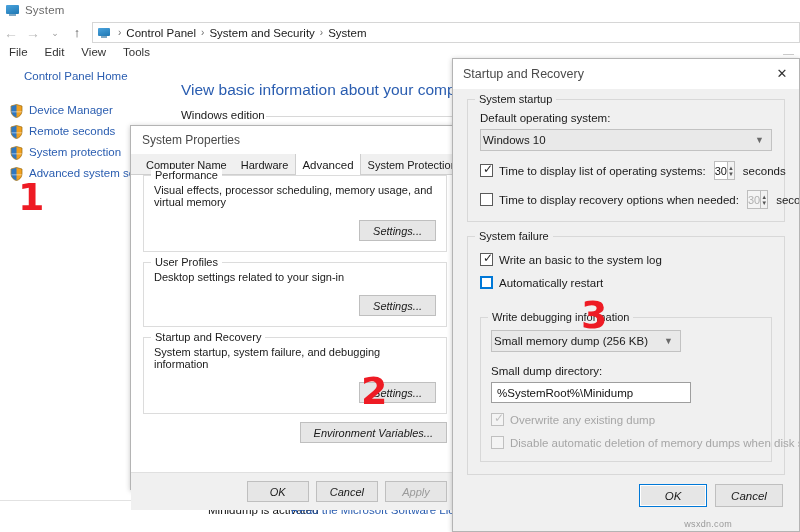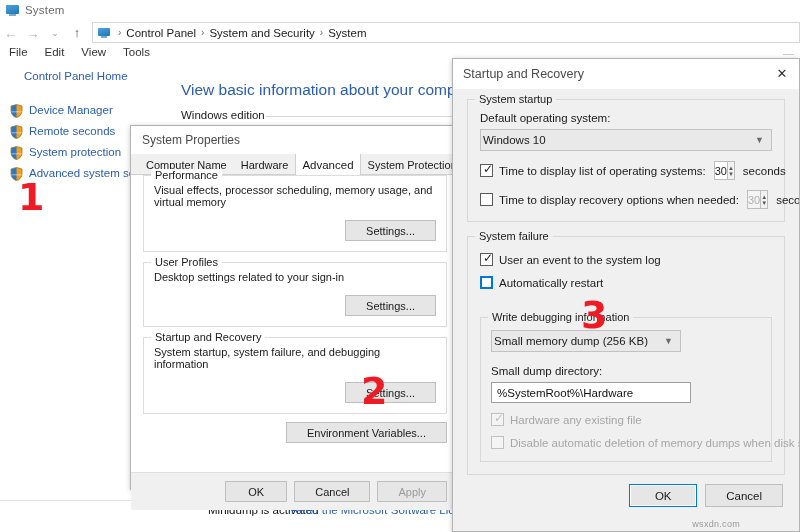--- a/index.html
+++ b/index.html
@@ -234,21 +234,22 @@
     font-size: 11px; color: #1a1a1a;
     margin-bottom: 12px;
   }
   .btn {
     background: #e6e6e6;
     border: 1px solid #bfbfbf;
     font-size: 11px; color: #1a1a1a;
     height: 21px;
     min-width: 62px;
     display: inline-flex; align-items: center; justify-content: center;
-    padding: 0 20px;
+    padding: 0 13px;
+    font-style: italic;
   }
   .btn.disabled { color: #9a9a9a; }
   .btn.focused {
     border: 1px solid #0078d7;
     box-shadow: inset 0 0 0 1px #ffffff;
   }
   .btn-right { display: flex; justify-content: flex-end; }
 
   .dlg-footer {
     background: #f0f0f0;
@@ -374,21 +375,21 @@
     font-weight: bold;
     font-size: 38px;
     line-height: 38px;
     user-select: none;
   }
   #anno1 { left: 18px; top: 178px; }
   #anno2 { left: 361px; top: 372px; }
   #anno3 { left: 581px; top: 296px; }
 
   .watermark {
-    position: absolute; right: 4px; bottom: 3px;
+    position: absolute; right: 12px; bottom: 3px;
     font-size: 9px; color: #9a9a9a;
     letter-spacing: .3px;
   }
 
   .clip-host { overflow: hidden; }
 </style>
 </head>
 <body>
 
 <div id="root">
@@ -572,44 +573,44 @@
         </div>
       </div>
 
       <div class="group">
         <div class="group-title">System failure</div>
 
         <div class="cbrow" style="margin-top:4px">
           <div class="cb">
               <span class="tick">✓</span>
             </div>
-          <span>User an event to the system log</span>
+          <span>Write an basic to the system log</span>
         </div>
 
         <div class="cbrow">
           <div class="cb focus"></div>
           <span>Automatically restart</span>
         </div>
 
         <div class="inner-group">
           <div class="group-title">Write debugging information</div>
 
           <div class="combo" style="width:190px">
             <span>Small memory dump (256 KB)</span>
             <span class="chev">▼</span>
           </div>
 
           <div class="field-label" style="margin-top:13px">Small dump directory:</div>
-          <div class="textbox" style="width:200px">%SystemRoot%\Hardware</div>
+          <div class="textbox" style="width:200px">%SystemRoot%\Minidump</div>
 
           <div class="cbrow dim">
             <div class="cb dim">
                 <span class="tick">✓</span>
               </div>
-            <span>Hardware any existing file</span>
+            <span>Overwrite any existing dump</span>
           </div>
 
           <div class="cbrow dim">
             <div class="cb dim"></div>
             <span>Disable automatic deletion of memory dumps when disk space is low</span>
           </div>
         </div>
       </div>
     </div>
 

